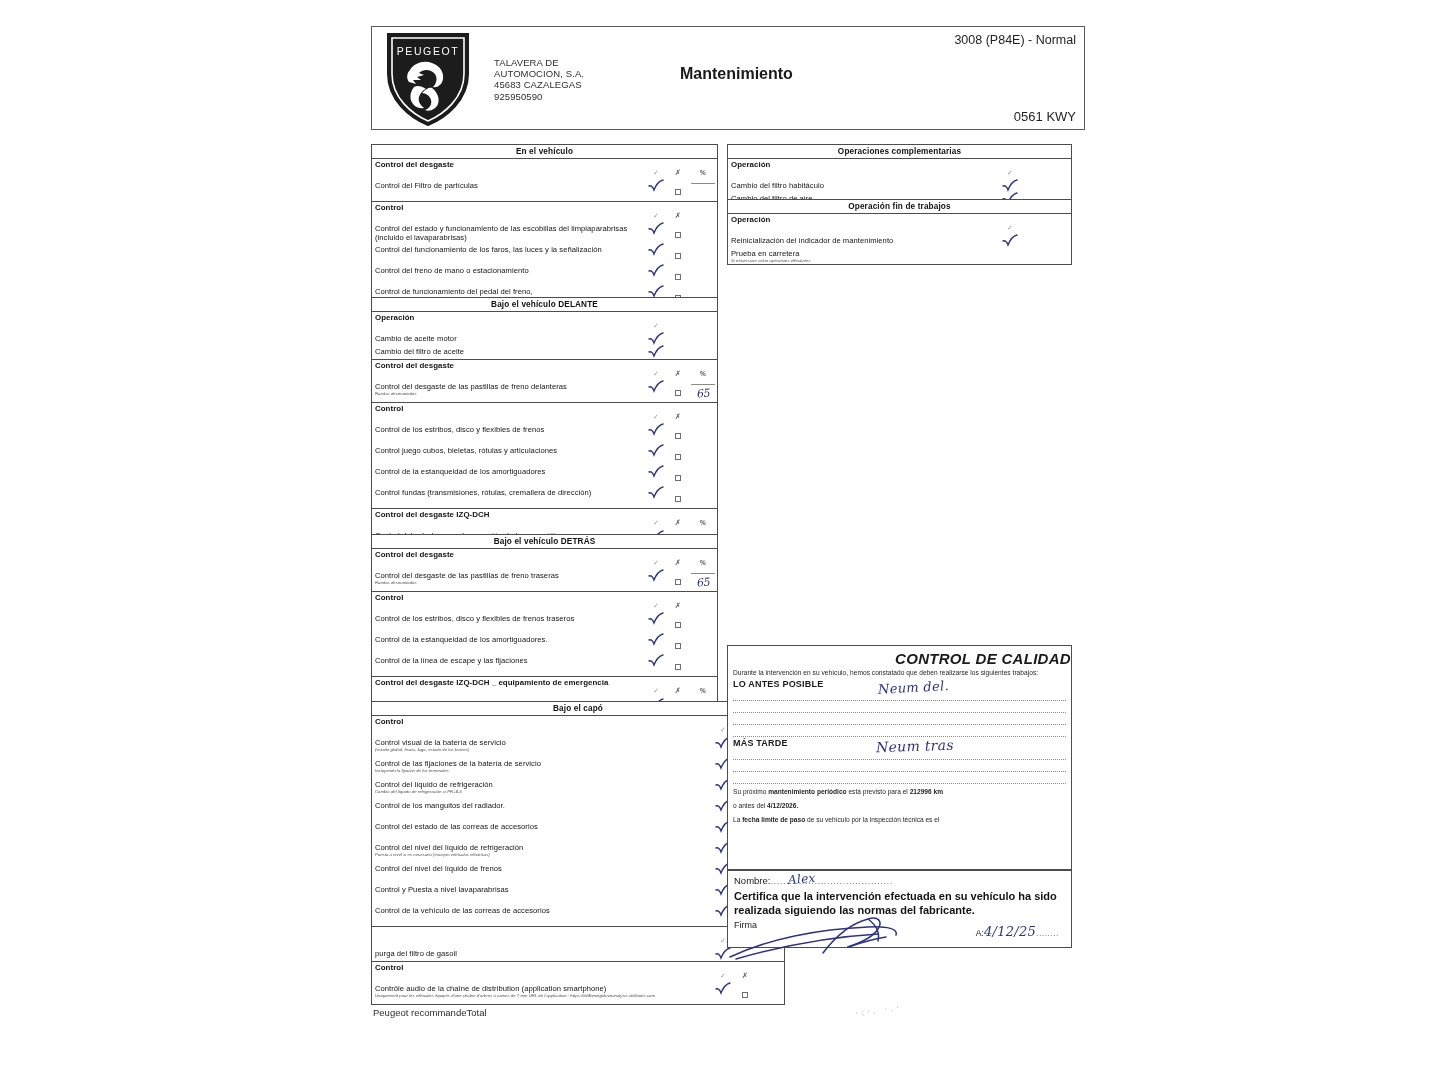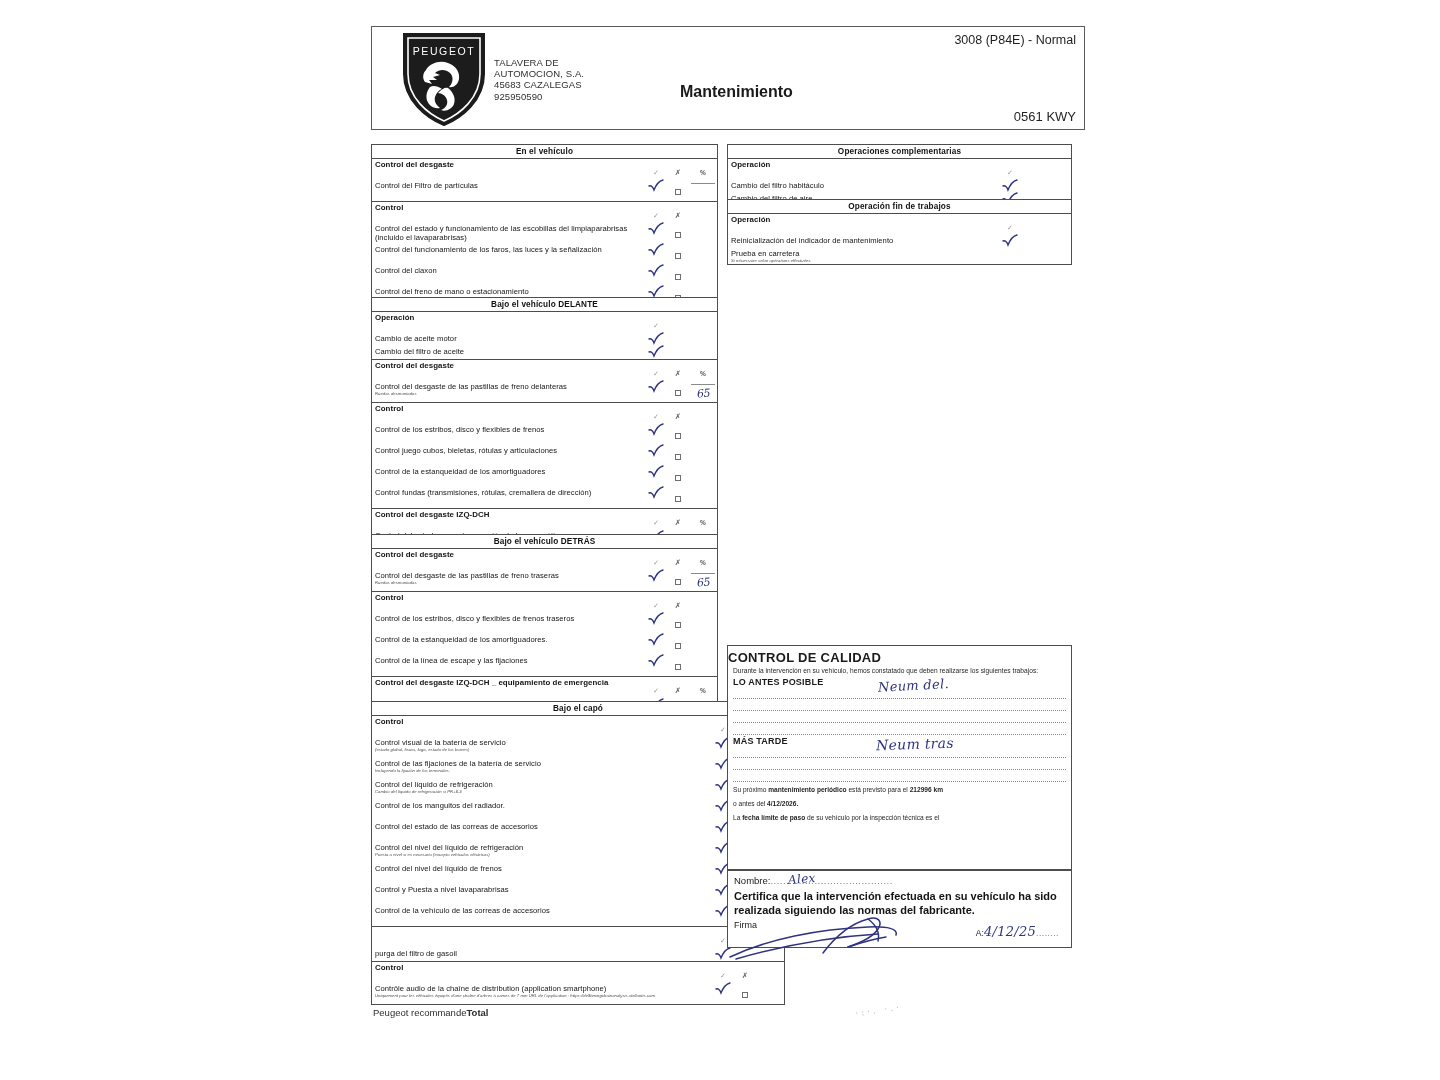--- a/index.html
+++ b/index.html
@@ -17,31 +17,31 @@
 
   
   .header {
     position: absolute;
     left: 371px; top: 26px;
     width: 714px; height: 104px;
     border: 1px solid #5a5a5a;
     box-sizing: border-box;
   }
   .logo-wrap {
-    position: absolute; left: 24px; top: 3px;
+    position: absolute; left: 8px; top: 3px;
     width: 96px; height: 98px; text-align: center;
   }
   .dealer {
     position: absolute; left: 122px; top: 30px;
     font-size: 9.5px; line-height: 11.2px;
     color: #303030;
     letter-spacing: .1px;
   }
   .doc-title {
-    position: absolute; left: 308px; top: 56px;
+    position: absolute; left: 308px; top: 38px;
     font-size: 16px; font-weight: 700; color: #1a1a1a;
   }
   .model-line {
     position: absolute; right: 8px; top: 6px;
     font-size: 12.5px; color: #1f1f1f;
   }
   .plate-line {
     position: absolute; right: 8px; bottom: 5px;
     font-size: 13px; color: #1f1f1f;
   }
@@ -147,24 +147,25 @@
   
   .qc {
     position: absolute;
     left: 727px; top: 645px;
     width: 345px; height: 225px;
     border: 1px solid #4d4d4d;
     box-sizing: border-box;
     background: #fff;
   }
   .qc-title {
-    text-align: left;
-    font-size: 13px; font-weight: 700;
+    text-align: right;
+    font-size: 15px; font-weight: 700;
     padding: 4px 0 2px;
     letter-spacing: .3px;
+    font-style: italic;
   }
   .qc-intro {
     font-size: 6.6px; color: #1f1f1f;
     padding: 0 5px 2px;
     letter-spacing: .03px;
   }
   .qc-label {
     font-size: 9px; font-weight: 700;
     padding: 1px 5px 0;
     letter-spacing: .2px;
@@ -205,21 +206,21 @@
     font-family: "DejaVu Serif", serif;
     font-style: italic;
     color: #2f3380;
     letter-spacing: .3px;
   }
 
   .recommande {
     position: absolute; left: 373px; top: 1007px;
     font-size: 9.5px; color: #2d2d2d;
   }
-  .recommande b { font-weight: 700; }
+  .recommande b { font-weight: 400; }
 
   .smudge {
     position: absolute;
     color: #b9b9b9;
     font-size: 9px;
     font-family: "DejaVu Serif", serif;
   }
 </style>
 </head>
 <body>
@@ -302,34 +303,20 @@
                   <path d="M1 7 C3 6 5 8 6 11 C8 6 11 2 15 1" fill="none" stroke="#2f3380" stroke-width="1.4" stroke-linecap="round"></path>
                 </svg>
               </span>
             </span>
             <span class="cell-ko"><span class="box"></span></span>
             <span class="cell-pct"></span>
           </span>
         </div>
         <div class="row nodiv">
           <span class="txt">Control del funcionamiento de los faros, las luces y la señalización</span>
-          <span class="cols">
-            <span class="cell-ok">
-              <span class="check">
-                <svg width="16" height="14" viewBox="0 0 16 14">
-                  <path d="M1 7 C3 6 5 8 6 11 C8 6 11 2 15 1" fill="none" stroke="#2f3380" stroke-width="1.4" stroke-linecap="round"></path>
-                </svg>
-              </span>
-            </span>
-            <span class="cell-ko"><span class="box"></span></span>
-            <span class="cell-pct"></span>
-          </span>
-        </div>
-        <div class="row nodiv">
-          <span class="txt">Control del claxon</span>
           <span class="cols">
             <span class="cell-ok">
               <span class="check">
                 <svg width="16" height="14" viewBox="0 0 16 14">
                   <path d="M1 7 C3 6 5 8 6 11 C8 6 11 2 15 1" fill="none" stroke="#2f3380" stroke-width="1.4" stroke-linecap="round"></path>
                 </svg>
               </span>
             </span>
             <span class="cell-ko"><span class="box"></span></span>
             <span class="cell-pct"></span>

